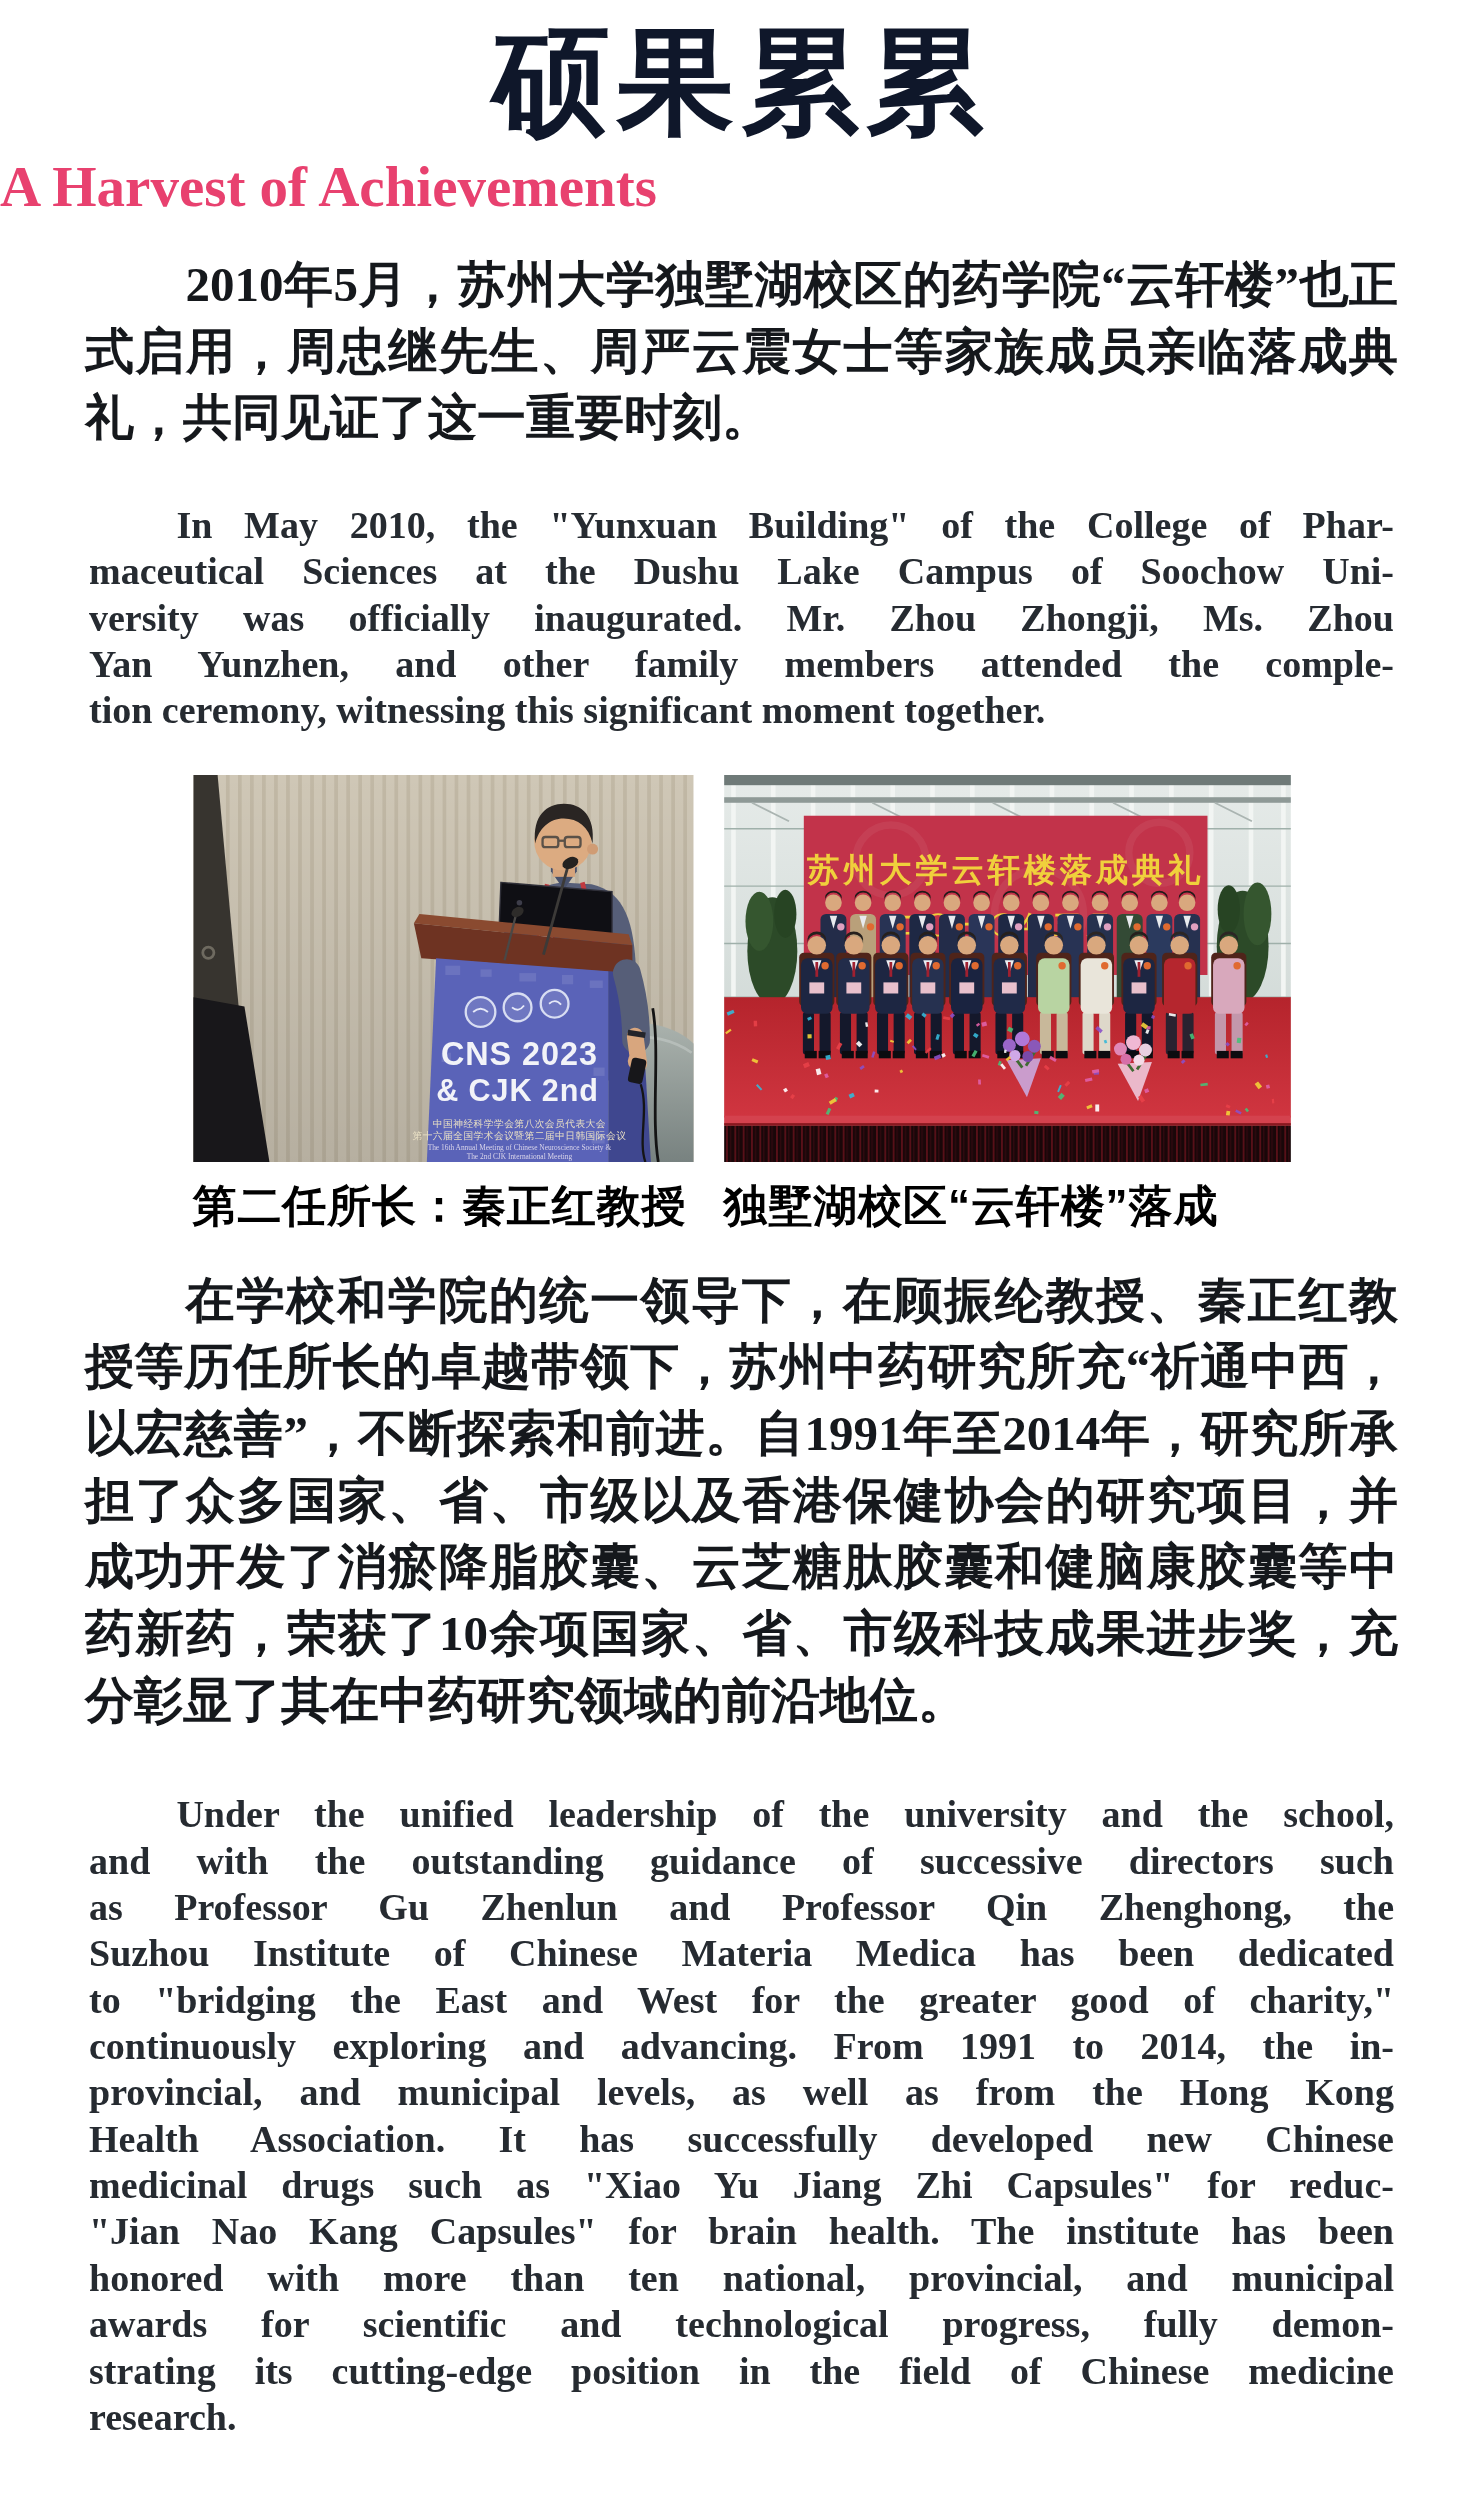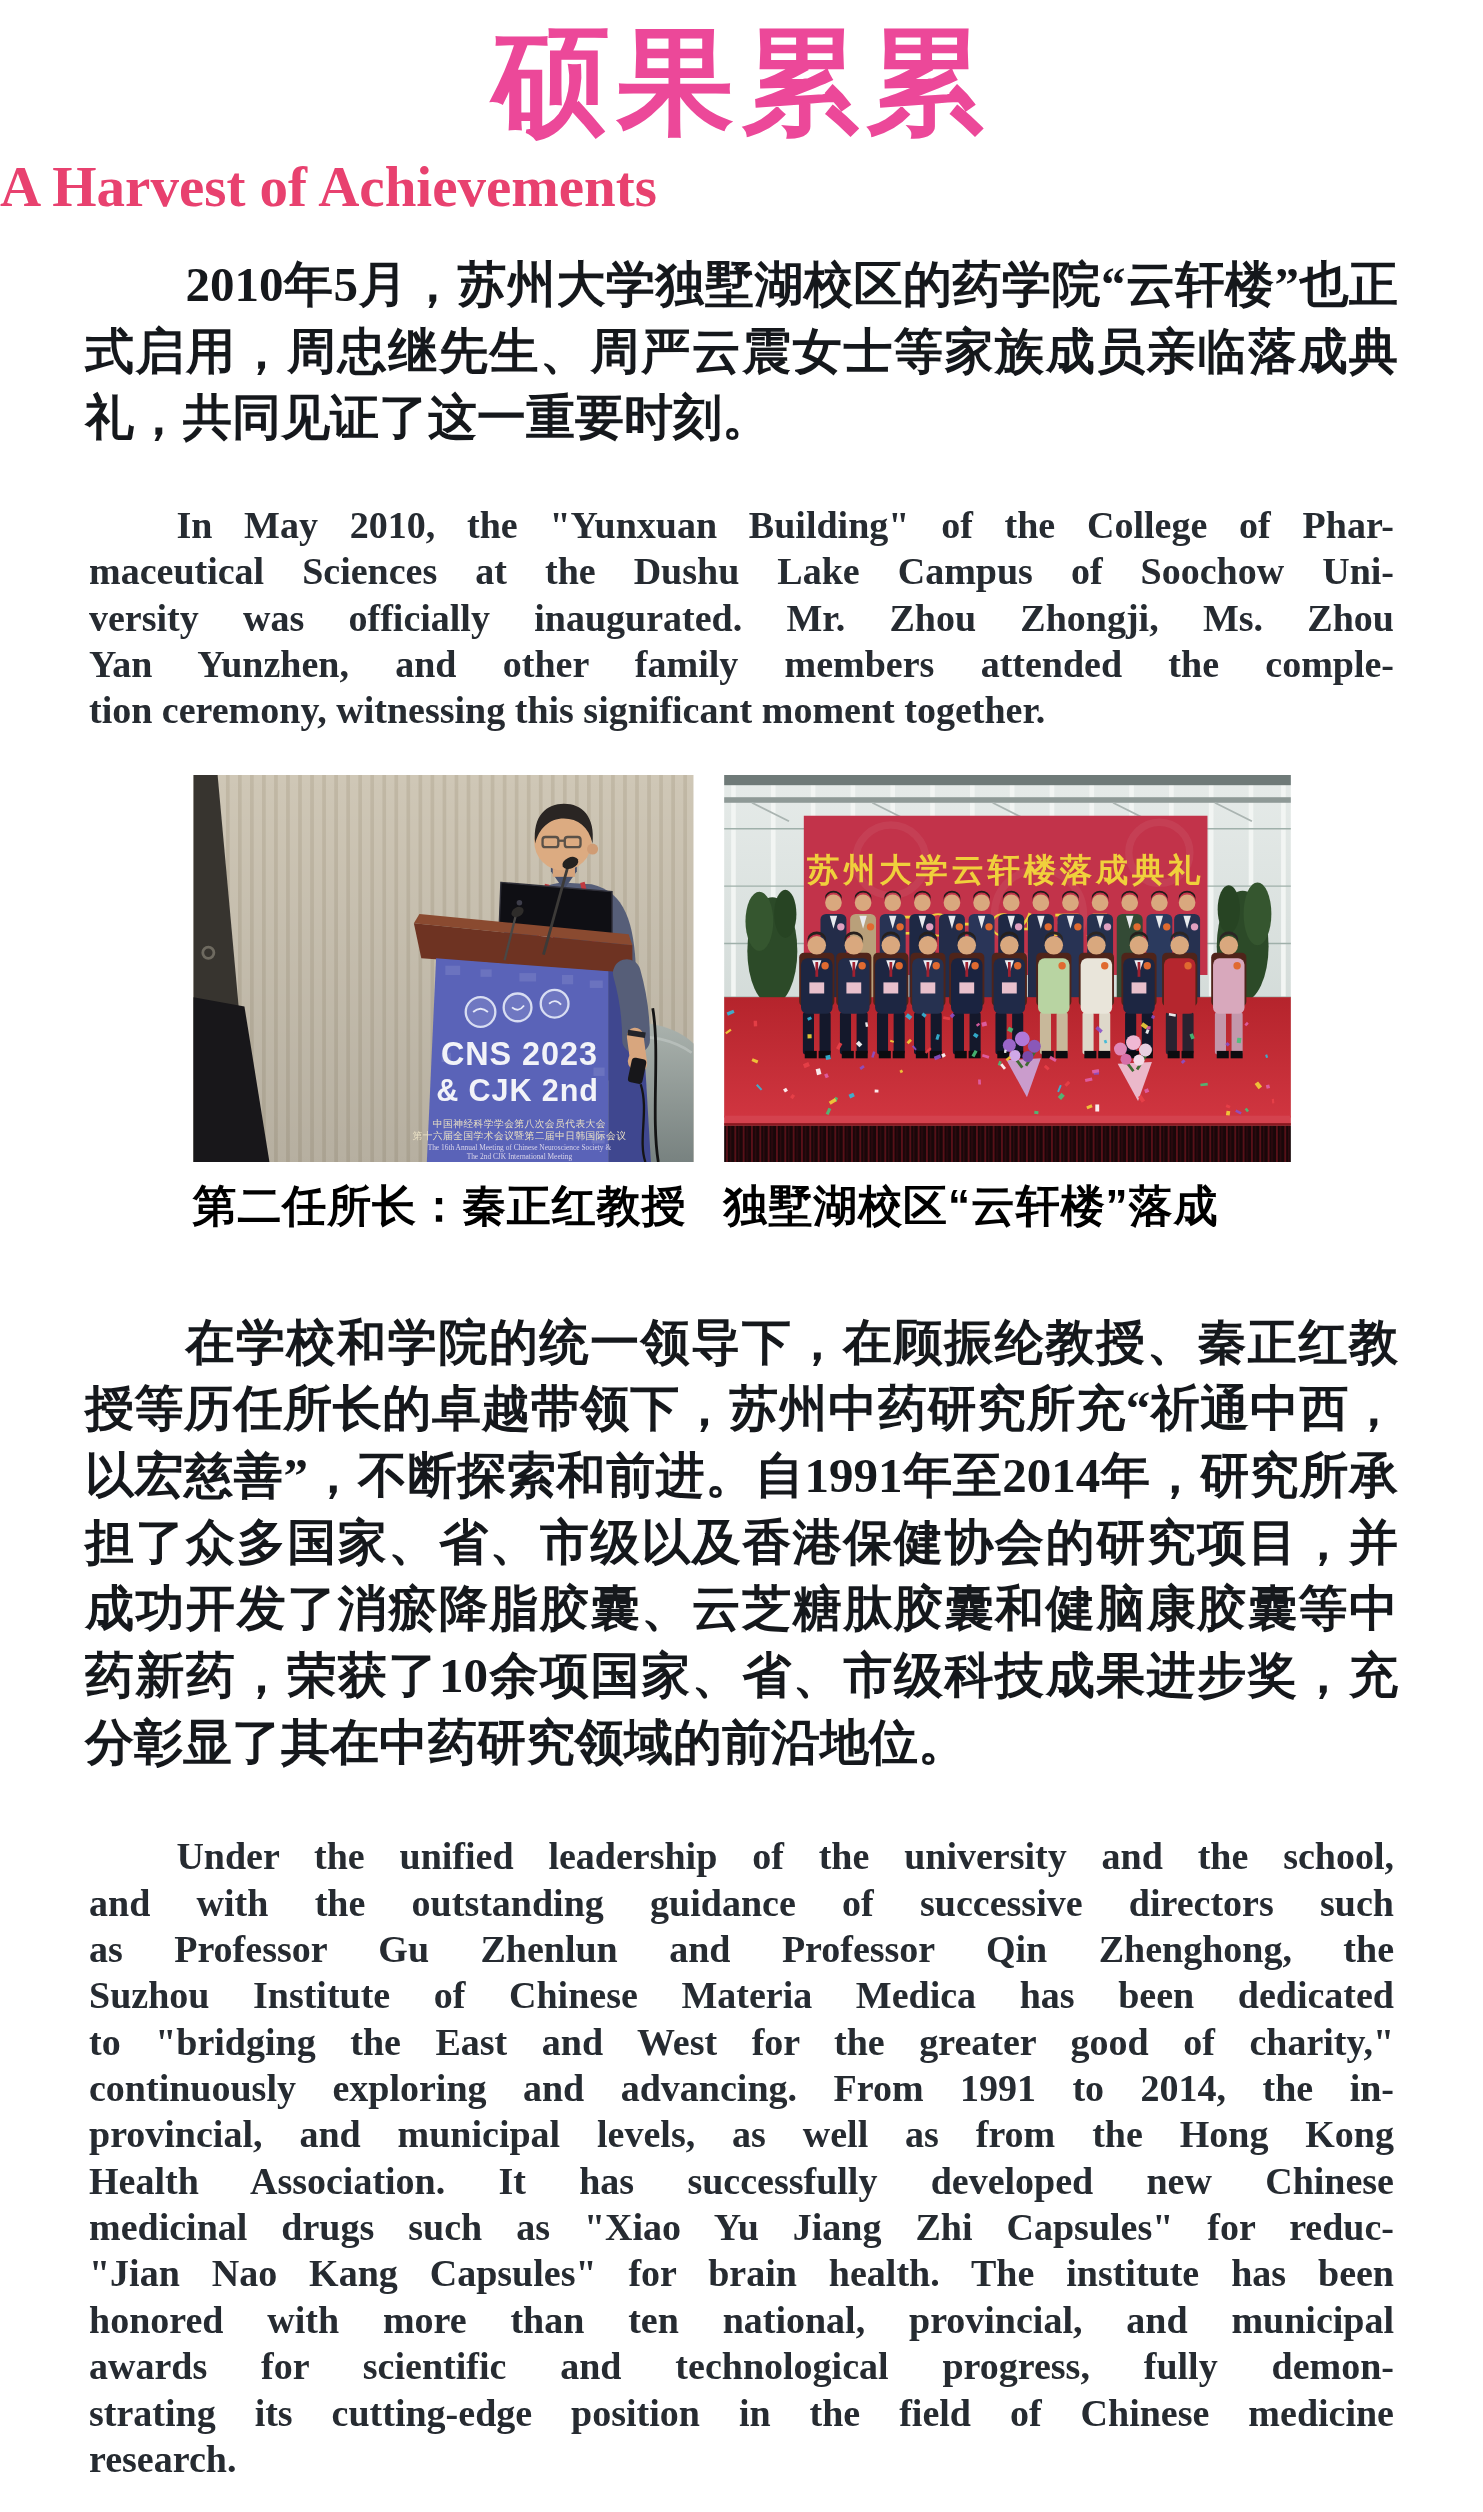--- a/index.html
+++ b/index.html
@@ -66,21 +66,21 @@
     color:#000000;
     font-family:"Liberation Sans", sans-serif;
     letter-spacing:0.9px;
   }
 </style>
 </head>
 <body>
 
 <div class="page">
 
-  <h1 class="title-zh" id="titleZh" style="color: #ec4899;">硕果累累</h1>
+  <h1 class="title-zh" id="titleZh" style="color: #0f172a;">硕果累累</h1>
   <h2 class="title-en" id="titleEn" style="color: rgb(232, 65, 111);">A Harvest of Achievements</h2>
 
   <p class="para-zh">2010年5月，苏州大学独墅湖校区的药学院“云轩楼”也正式启用，周忠继先生、周严云震女士等家族成员亲临落成典礼，共同见证了这一重要时刻。</p>
 
   <div class="para-en">
       <div class="jline">In May 2010, the "Yunxuan Building" of the College of Phar-</div>
       <div class="jline">maceutical Sciences at the Dushu Lake Campus of Soochow Uni-</div>
       <div class="jline">versity was officially inaugurated. Mr. Zhou Zhongji, Ms. Zhou</div>
       <div class="jline">Yan Yunzhen, and other family members attended the comple-</div>
       <div class="jline">tion ceremony, witnessing this significant moment together.</div>
@@ -625,21 +625,21 @@
           </g>
 
         <rect x="0" y="368" width="612" height="10" fill="#d4424e"></rect>
         <rect x="0" y="376" width="612" height="3" fill="#8a1820"></rect>
         <rect x="0" y="379" width="612" height="39" fill="url(#curt)"></rect>
       </svg>
       <figcaption>独墅湖校区“云轩楼”落成</figcaption>
     </figure>
   </div>
 
-  <p class="para-zh" style="margin-top:74px;">在学校和学院的统一领导下，在顾振纶教授、秦正红教授等历任所长的卓越带领下，苏州中药研究所充“祈通中西，以宏慈善”，不断探索和前进。自1991年至2014年，研究所承担了众多国家、省、市级以及香港保健协会的研究项目，并成功开发了消瘀降脂胶囊、云芝糖肽胶囊和健脑康胶囊等中药新药，荣获了10余项国家、省、市级科技成果进步奖，充分彰显了其在中药研究领域的前沿地位。</p>
+  <p class="para-zh" style="margin-top:32px;">在学校和学院的统一领导下，在顾振纶教授、秦正红教授等历任所长的卓越带领下，苏州中药研究所充“祈通中西，以宏慈善”，不断探索和前进。自1991年至2014年，研究所承担了众多国家、省、市级以及香港保健协会的研究项目，并成功开发了消瘀降脂胶囊、云芝糖肽胶囊和健脑康胶囊等中药新药，荣获了10余项国家、省、市级科技成果进步奖，充分彰显了其在中药研究领域的前沿地位。</p>
 
   <div class="para-en" style="margin-top:57px;">
       <div class="jline">Under the unified leadership of the university and the school,</div>
       <div class="jline">and with the outstanding guidance of successive directors such</div>
       <div class="jline">as Professor Gu Zhenlun and Professor Qin Zhenghong, the</div>
       <div class="jline">Suzhou Institute of Chinese Materia Medica has been dedicated</div>
       <div class="jline">to "bridging the East and West for the greater good of charity,"</div>
       <div class="jline">continuously exploring and advancing. From 1991 to 2014, the in-</div>
       <div class="jline">provincial, and municipal levels, as well as from the Hong Kong</div>
       <div class="jline">Health Association. It has successfully developed new Chinese</div>

